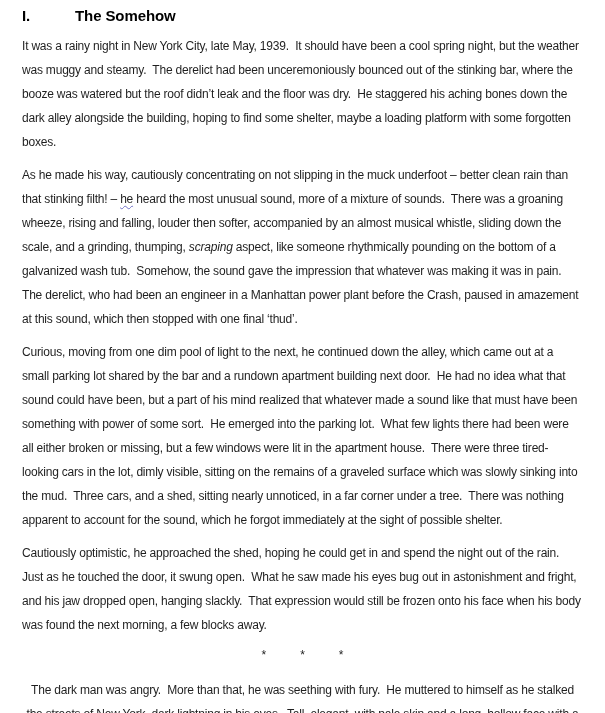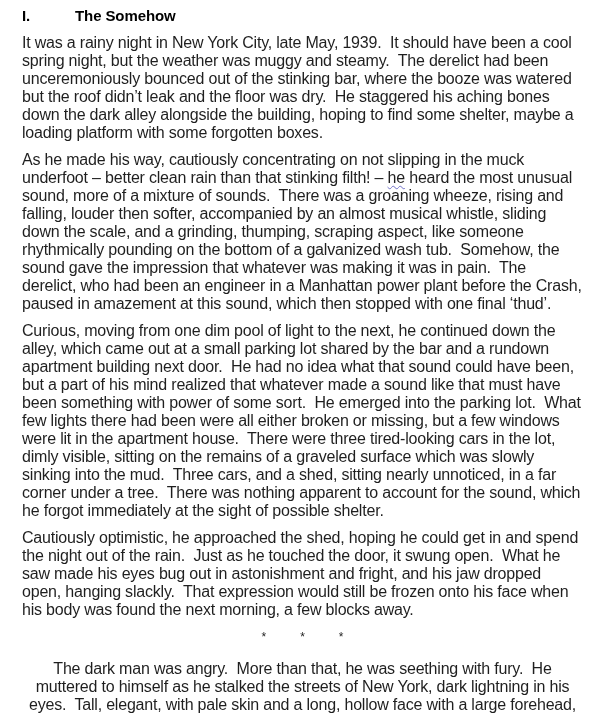--- a/index.html
+++ b/index.html
@@ -28,29 +28,29 @@
     font-weight: bold;
     color: var(--heading-color, #000000);
     margin: 2px 0 10px 0;
     letter-spacing: -0.1px;
   }
   .heading-number {
     width: 53px;
     flex: 0 0 53px;
   }
   .para {
-    font-size: 16px;
+    font-size: 12px;
     letter-spacing: -0.2px;
-    line-height: 18px;
+    line-height: 24px;
     margin: 0 0 9px 0;
     white-space: pre-wrap;
     text-align: left;
   }
   .para:last-child { margin-bottom: 16px; text-align: center; }
-  .italic { }
+  .italic { font-style: italic; }
   .grammar {
     text-decoration: underline;
     text-decoration-style: wavy;
     text-decoration-color: var(--grammar-color, #7272c8);
     text-decoration-thickness: 1px;
     text-underline-offset: 2px;
   }
   .separator {
     display: flex;
     justify-content: center;

